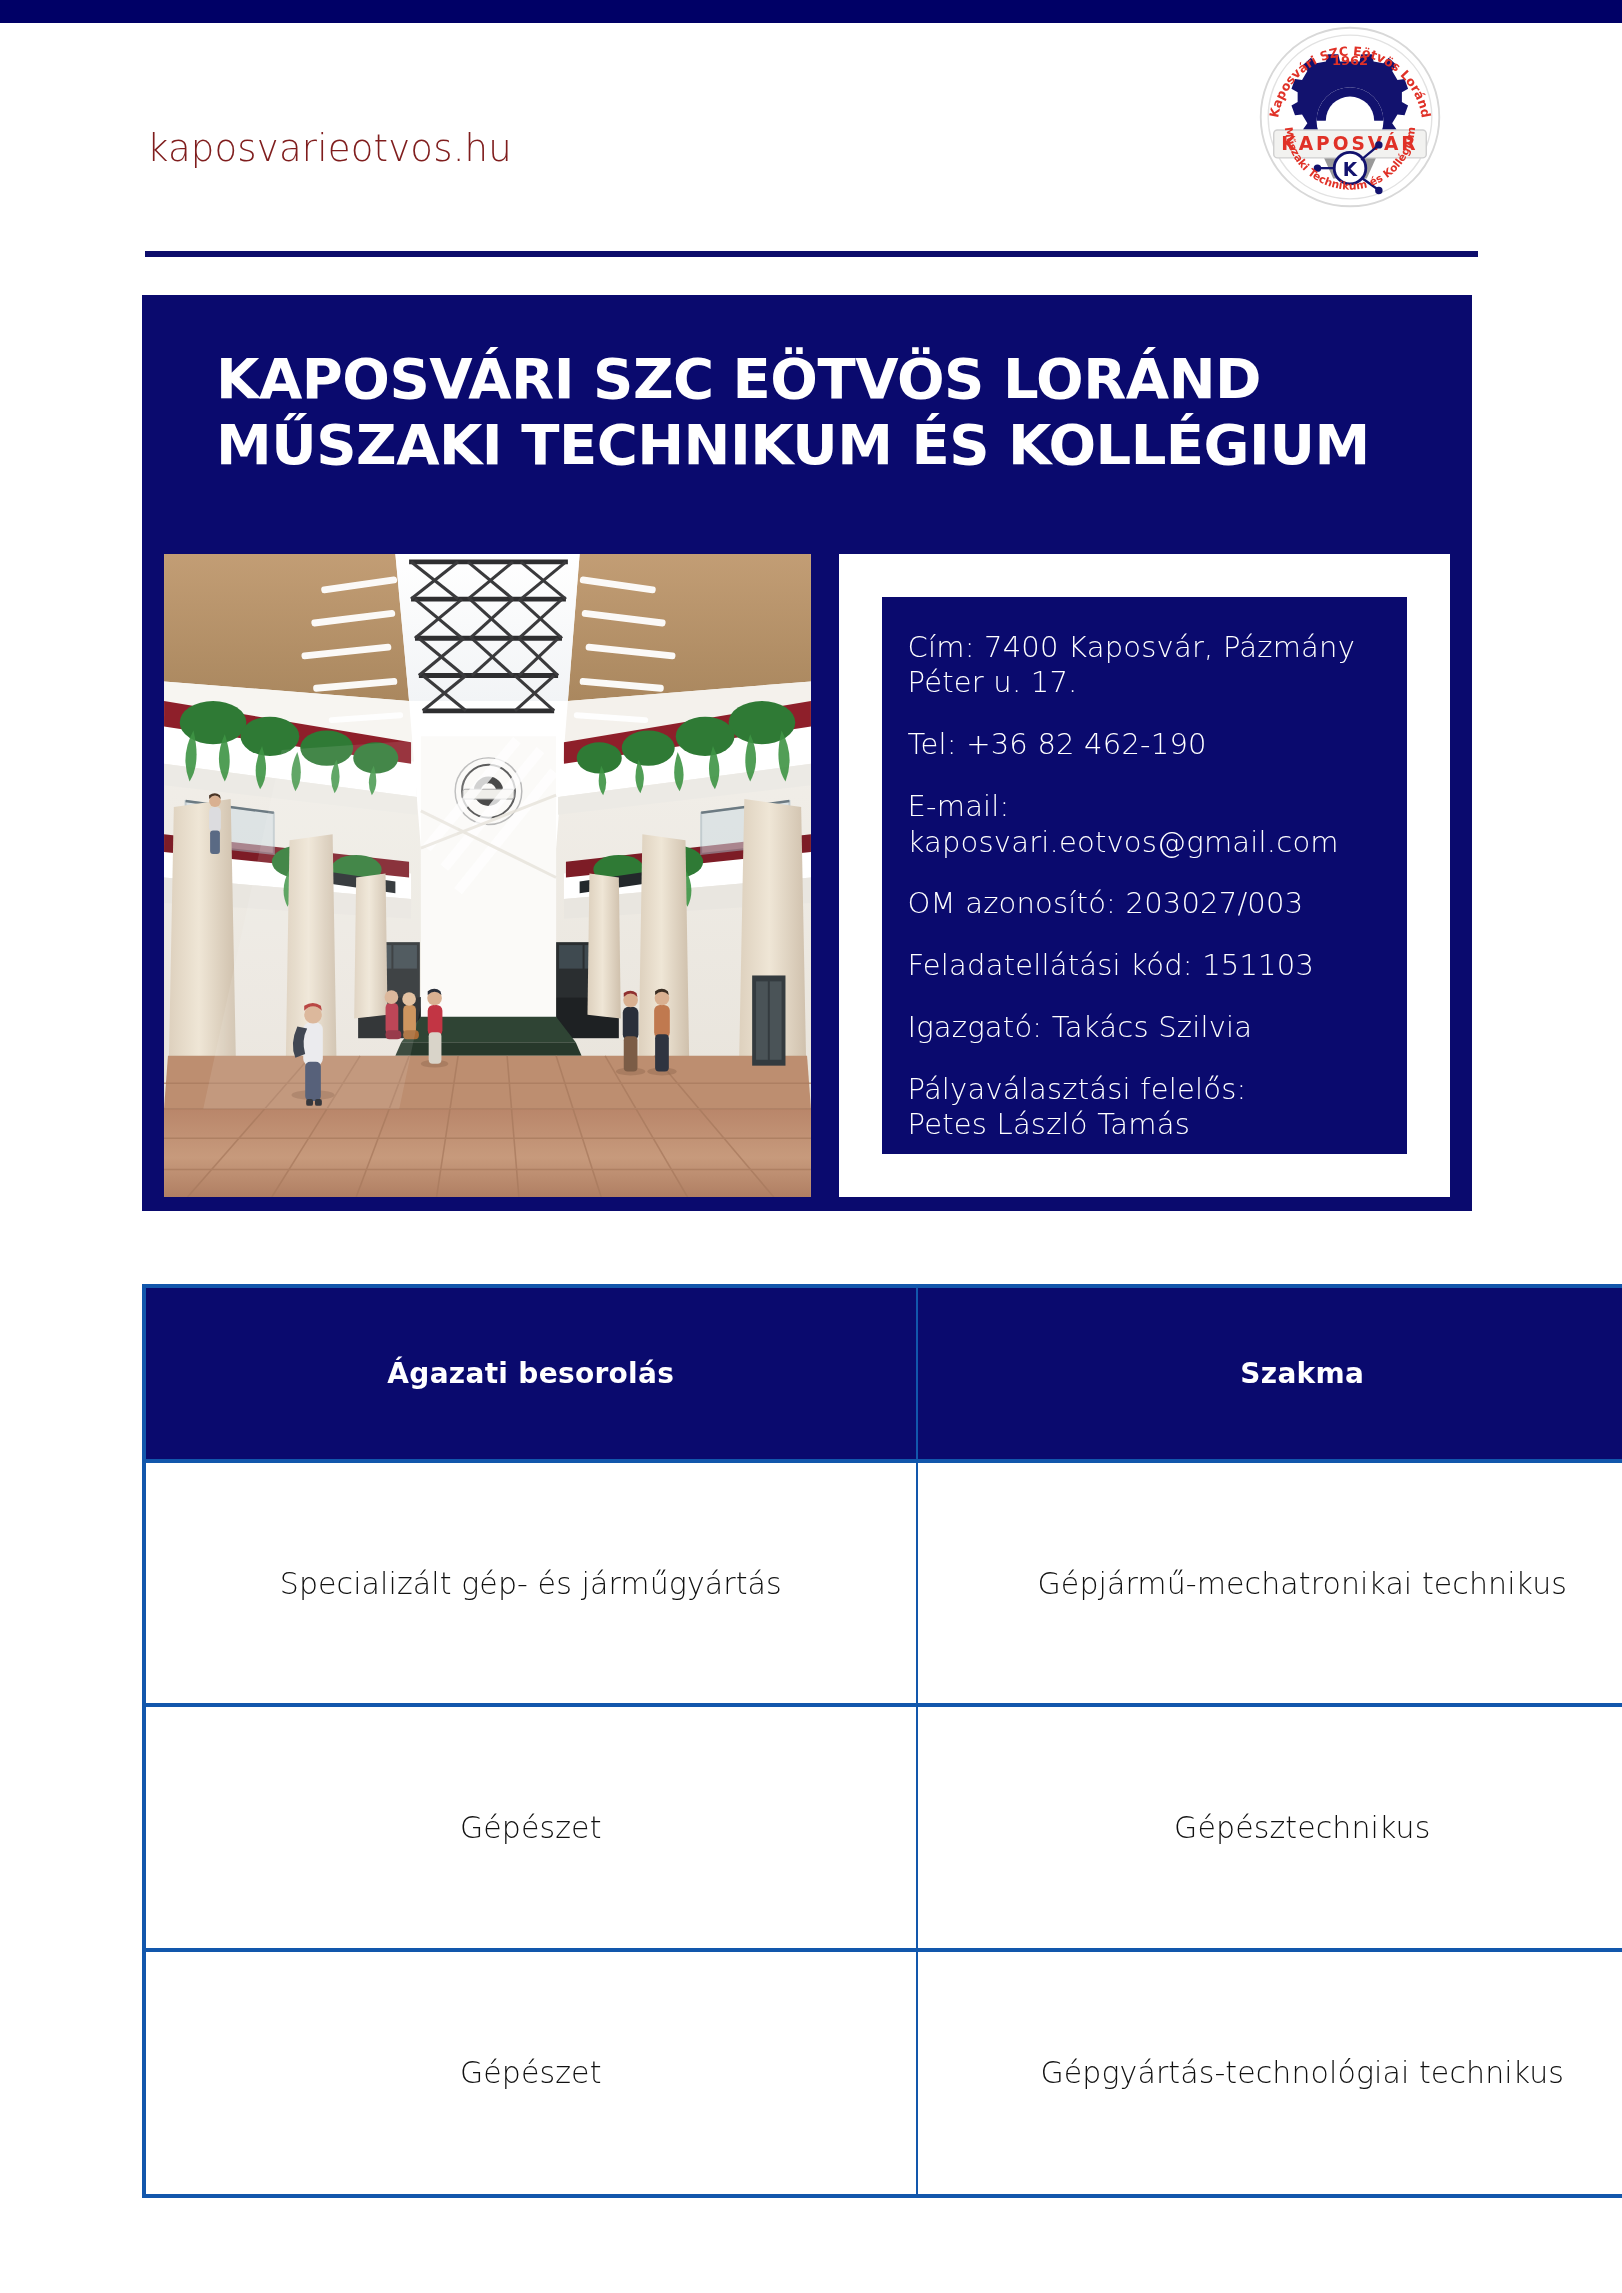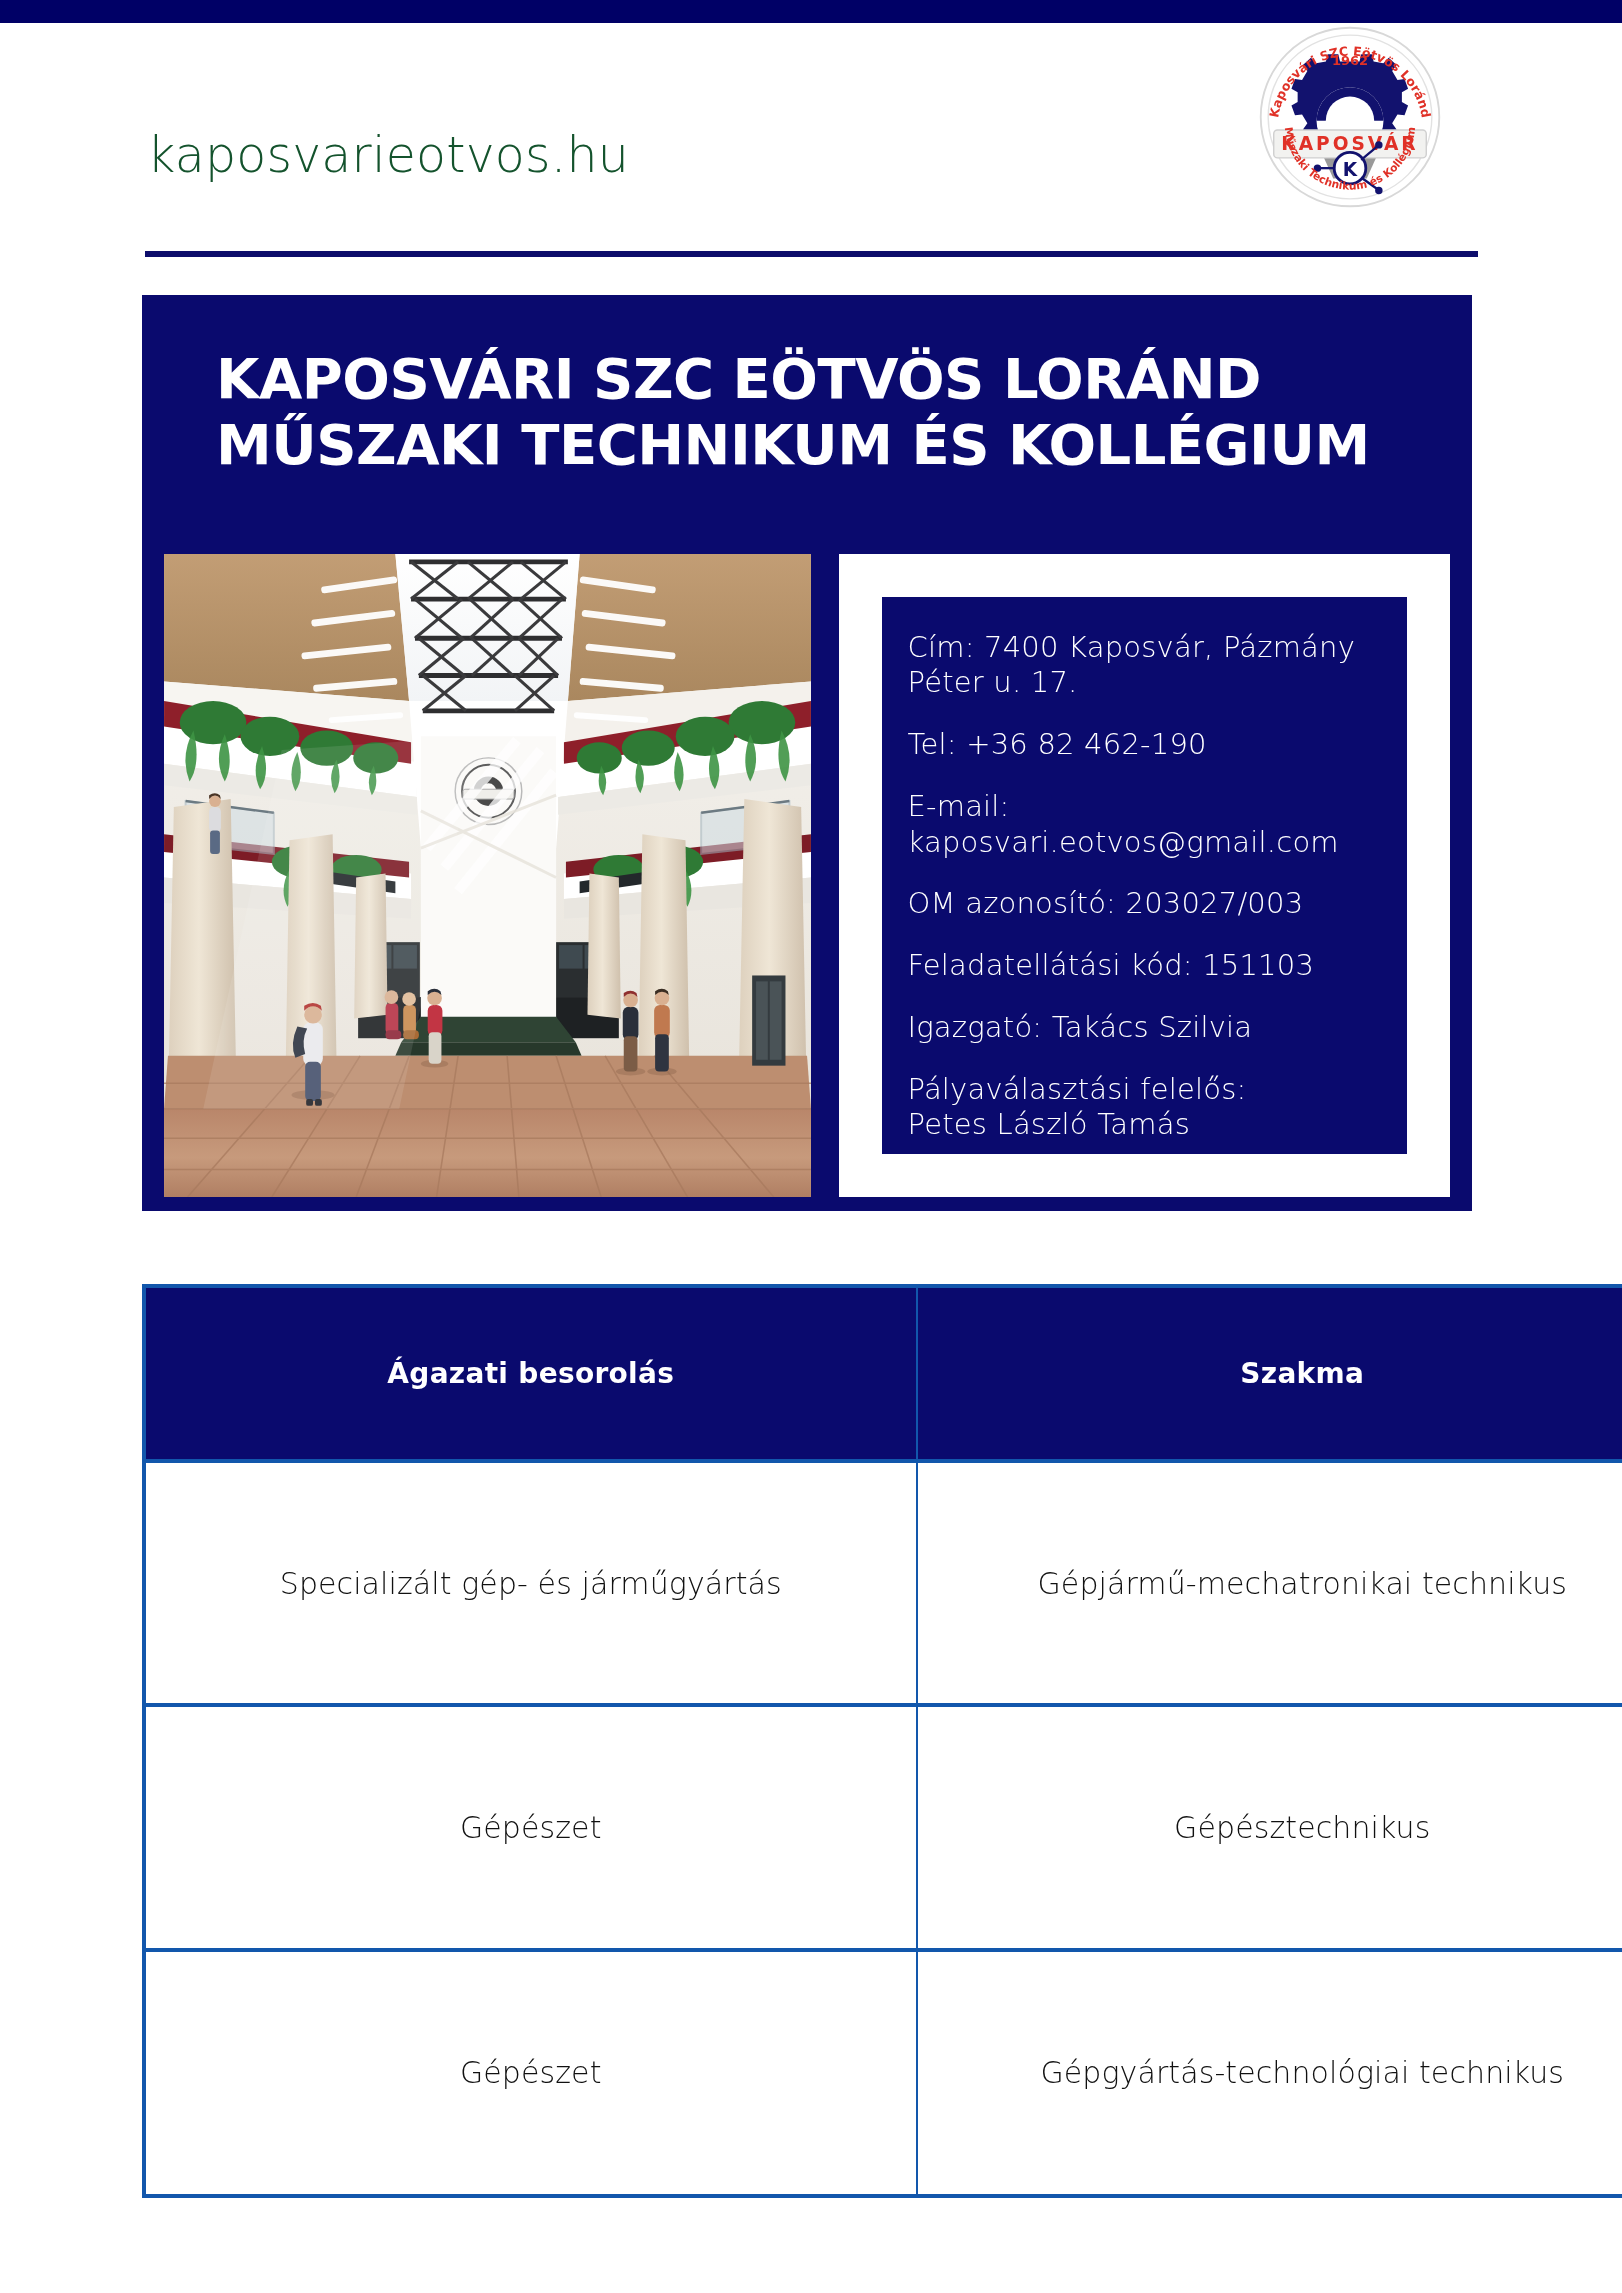--- a/index.html
+++ b/index.html
@@ -27,23 +27,23 @@
     width: 1622px;
     height: 22.5px;
     background: #000066;
   }
 
   
   .site-url {
     position: absolute;
     left: 147px;
     top: 127px;
-    font-size: 49px;
+    font-size: 37px;
     font-weight: 300;
-    color: #14532d;
+    color: #7f1d1d;
     letter-spacing: 0.2px;
     font-family: "DejaVu Sans", sans-serif;
     white-space: nowrap;
   }
 
   .header-rule {
     position: absolute;
     left: 145px;
     top: 251px;
     width: 1333px;

